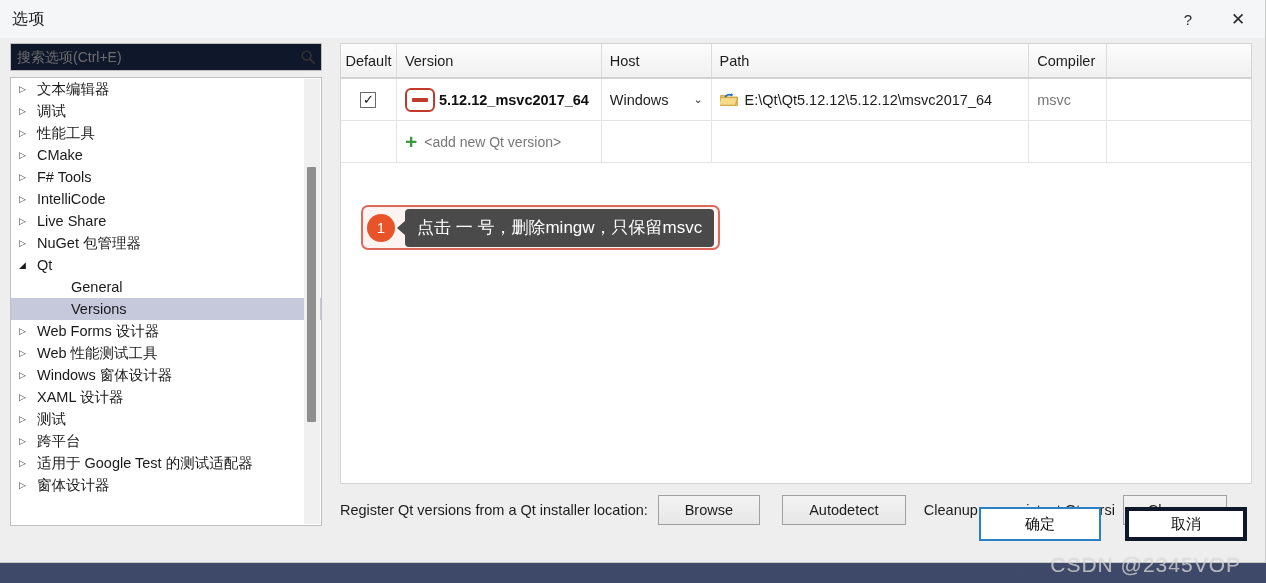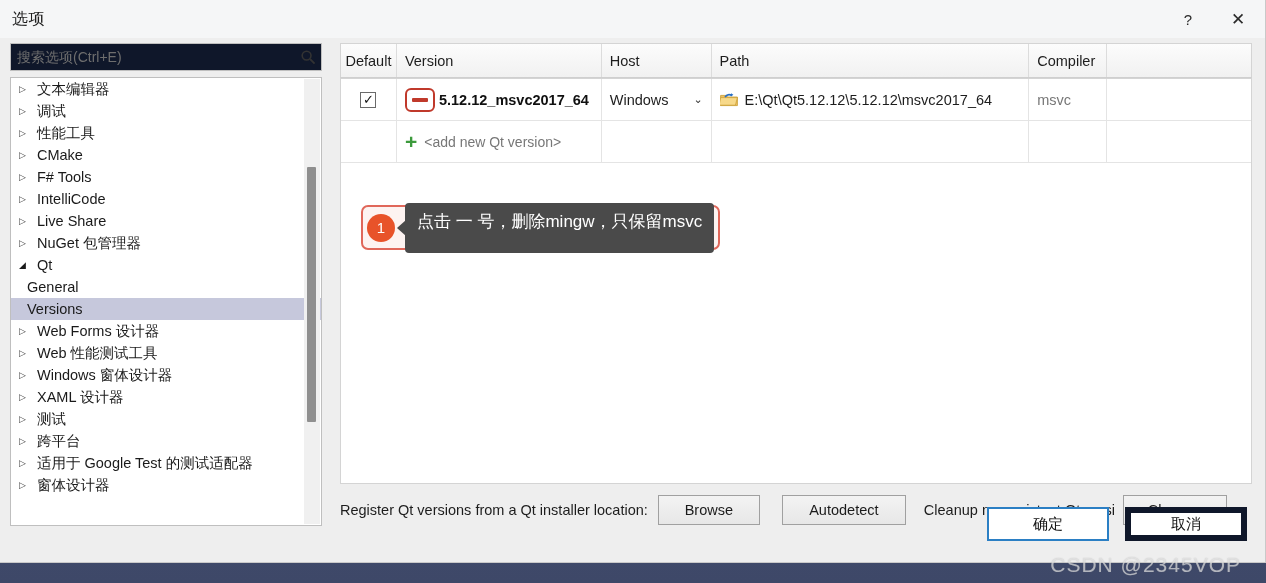--- a/index.html
+++ b/index.html
@@ -109,21 +109,21 @@
   .tree-item {
     height: 22px;
     display: flex;
     align-items: center;
     padding-left: 8px;
     font-size: 14.5px;
     color: #1a1a1a;
     white-space: nowrap;
     cursor: default;
   }
-  .tree-item.child { padding-left: 16px; text-align: right; }
+  .tree-item.child { padding-left: 60px; text-align: right; }
   .tree-item.selected { background: #c6c8dc; }
   .arrow {
     width: 18px;
     display: inline-flex;
     align-items: center;
     justify-content: flex-start;
     color: #3b3b3b;
     font-size: 9px;
   }
   .arrow.expanded { color: #1a1a1a; }
@@ -260,21 +260,21 @@
     font-size: 15px;
     display: flex; align-items: center; justify-content: center;
     margin-right: 2px;
     flex: none;
   }
   .bubble {
     position: relative;
     background: #4a4a4a;
     color: #ffffff;
     font-size: 17px;
-    padding: 7px 12px 20px 12px;
+    padding: 7px 12px 8px 12px;
     border-radius: 4px;
     white-space: nowrap;
     margin-left: 8px;
   }
   .bubble:before {
     content: "";
     position: absolute;
     left: -8px; top: 50%;
     transform: translateY(-50%);
     border-top: 8px solid transparent;
@@ -311,27 +311,27 @@
     max-width: 212px;
     overflow: hidden;
     white-space: nowrap;
   }
 
   
   .footer {
     position: absolute;
     right: 18px; bottom: 22px;
     display: flex;
-    gap: 16px;
+    gap: 24px;
   }
   .fbtn {
     width: 122px; height: 34px;
     font-size: 15px;
     background: #ffffff;
-    border: 6px solid #0f172a;
+    border: 4px solid #0f172a;
     color: #101010;
     font-family: "Liberation Sans", "DejaVu Sans", sans-serif;
     cursor: pointer;
   }
   .fbtn.primary { border: 2px solid #2b7fc4; }
 
   
   .watermark {
     position: absolute;
     right: 25px; bottom: 6px;

